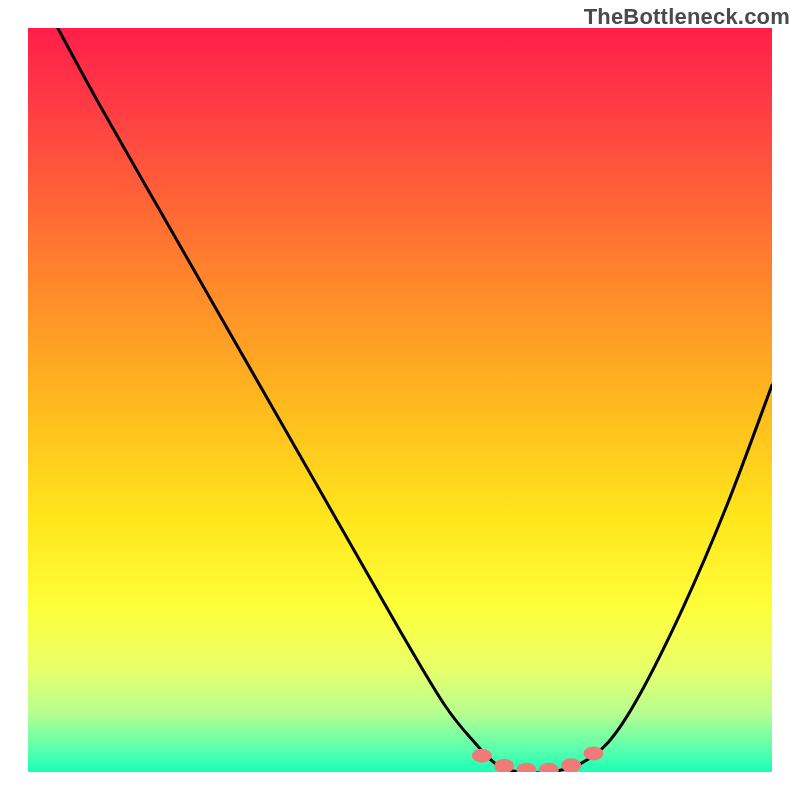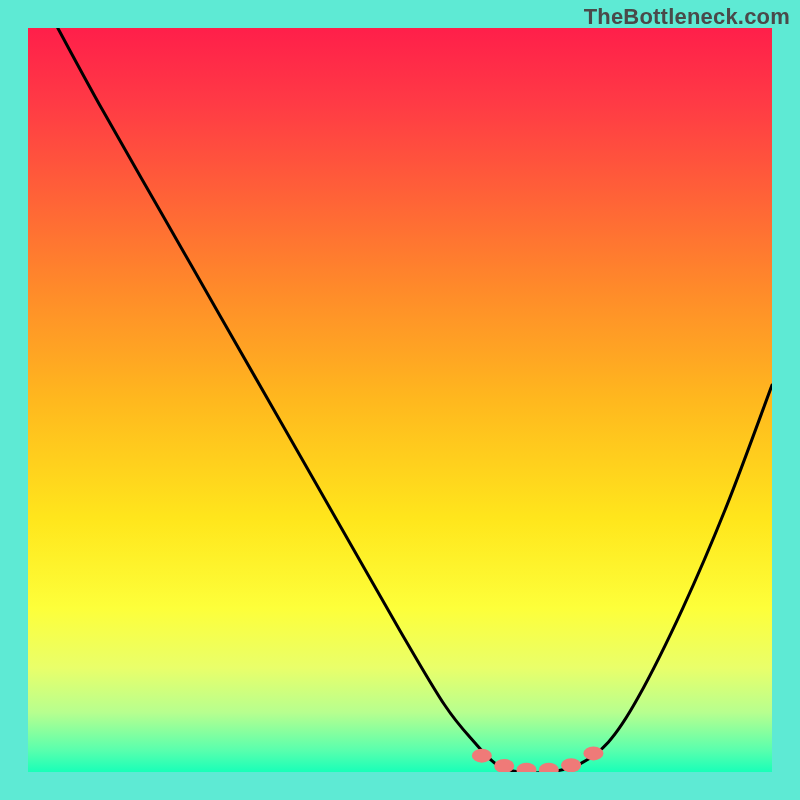--- a/index.html
+++ b/index.html
@@ -9,21 +9,21 @@
     height: 800px;
     background: #000;
     overflow: hidden;
   }
   .frame {
     position: absolute;
     left: 0;
     top: 0;
     width: 800px;
     height: 800px;
-    background: #5eead4;
+    background: #ffffff;
   }
   .plot {
     position: absolute;
     left: 28px;
     top: 28px;
     width: 744px;
     height: 744px;
     overflow: hidden;
   }
   .gradient {

